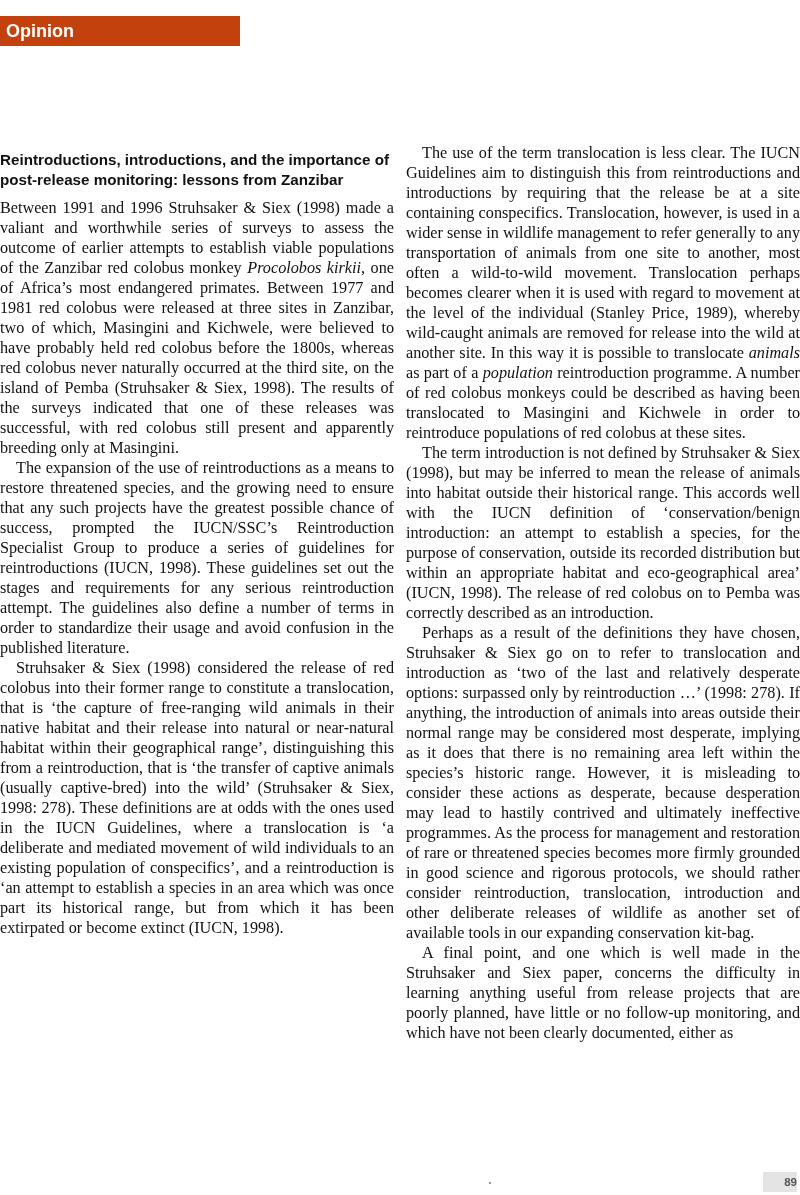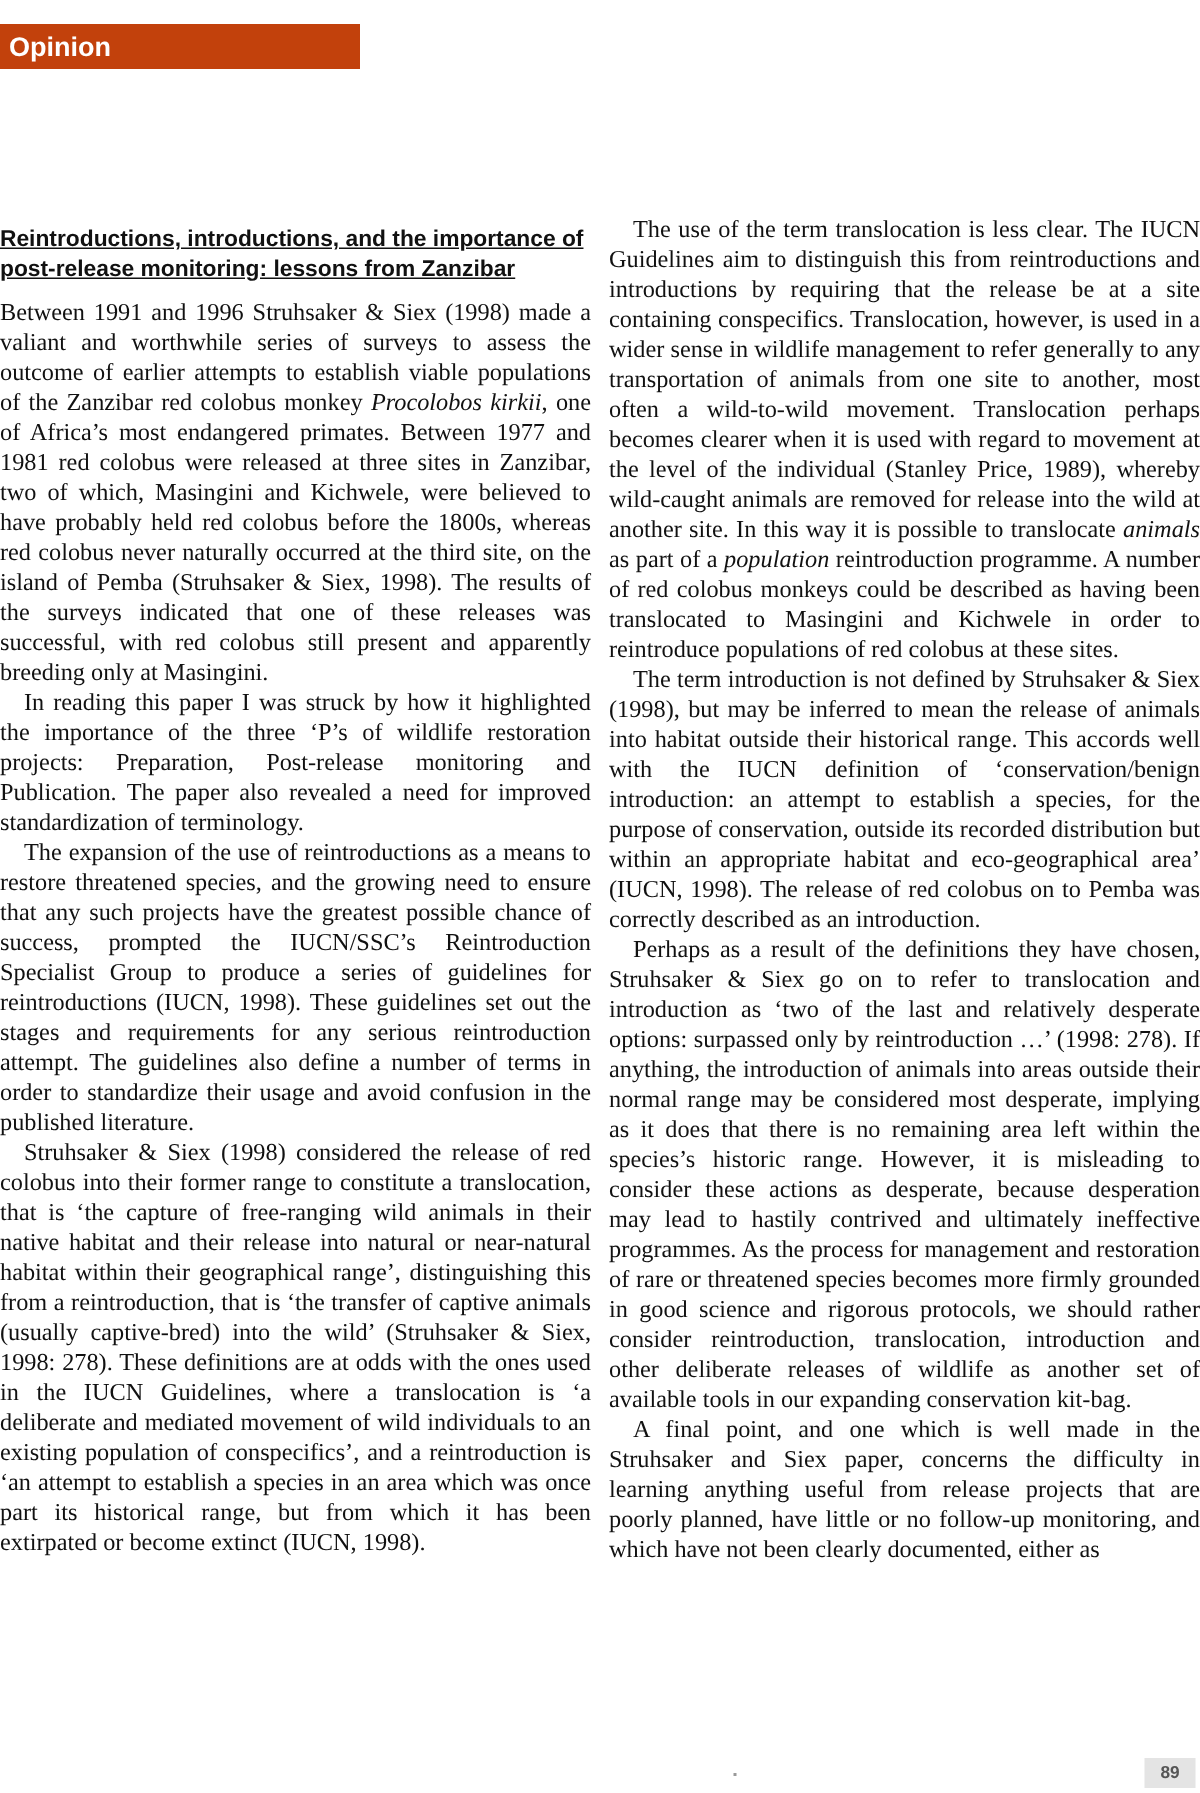--- a/index.html
+++ b/index.html
@@ -12,47 +12,46 @@
   }
   .col {
     position: absolute; top: 150px; width: 394px;
     font-family: "Liberation Serif", serif; font-size: 16.2px; line-height: 20px;
     text-align: justify; hyphens: manual;
   }
   .col-left { left: 0; }
   .col-right { left: 406px; top: 143px; }
   .title {
     font-family: "Liberation Sans", sans-serif; font-weight: bold; font-size: 15.2px;
-    line-height: 19.5px; margin: 0 0 9px 0; text-align: left; text-decoration: underline;
+    line-height: 19.5px; margin: 0 0 9px 0; text-align: left;
   }
   p { margin: 0; }
   p.indent { text-indent: 16px; }
   .footer-left {
     position: absolute; left: 0; top: 1218px;
     font-family: "Liberation Sans", sans-serif; font-size: 11.5px; color: #222;
   }
   .footer-left i { font-style: italic; }
   .footer-left b { font-weight: bold; }
   .page-number {
     position: absolute; left: 763px; top: 1172px; width: 34px; height: 20px;
     background: #e4e4e4; color: #555;
     font-family: "Liberation Sans", sans-serif; font-weight: bold; font-size: 11.5px;
-    line-height: 20px; text-align: center;
+    line-height: 20px; text-align: right;
   }
   .dot { position: absolute; left: 489px; top: 1182px; width: 2px; height: 2px; background: #999; }
 </style>
 </head>
 <body>
 
 <div class="section-bar">Opinion</div>
 
 <div class="col col-left">
   <h1 class="title">Reintroductions, introductions, and the importance of post-release monitoring: lessons from Zanzibar</h1>
   <p><span>Between 1991 and 1996 Struhsaker &amp; Siex (1998) made a valiant and worthwhile series of surveys to assess the outcome of earlier attempts to establish viable populations of the Zanzibar red colobus monkey </span><i>Procolobos kirkii</i><span>, one of Africa’s most endangered primates. Between 1977 and 1981 red colobus were released at three sites in Zanzibar, two of which, Masingini and Kichwele, were believed to have probably held red colobus before the 1800s, whereas red colobus never naturally occurred at the third site, on the island of Pemba (Struhsaker &amp; Siex, 1998). The results of the surveys indicated that one of these releases was successful, with red colobus still present and apparently breeding only at Masingini.</span></p>
-  <p class="indent">In reading this paper I was struck by how it highlighted the importance of the three ‘P’s of wildlife restoration projects: Preparation, Post-release monitoring and Publication. The paper also revealed a need for improved standardization of terminology.</p>
   <p class="indent">The expansion of the use of reintroductions as a means to restore threatened species, and the growing need to ensure that any such projects have the greatest possible chance of success, prompted the IUCN/SSC’s Reintroduction Specialist Group to produce a series of guidelines for reintroductions (IUCN, 1998). These guidelines set out the stages and requirements for any serious reintroduction attempt. The guidelines also define a number of terms in order to standardize their usage and avoid confusion in the published literature.</p>
   <p class="indent">Struhsaker &amp; Siex (1998) considered the release of red colobus into their former range to constitute a translocation, that is ‘the capture of free-ranging wild animals in their native habitat and their release into natural or near-natural habitat within their geographical range’, distinguishing this from a reintroduction, that is ‘the transfer of captive animals (usually captive-bred) into the wild’ (Struhsaker &amp; Siex, 1998: 278). These definitions are at odds with the ones used in the IUCN Guidelines, where a translocation is ‘a deliberate and mediated movement of wild individuals to an existing population of conspecifics’, and a reintroduction is ‘an attempt to establish a species in an area which was once part its historical range, but from which it has been extirpated or become extinct (IUCN, 1998).</p>
 </div>
 
 <div class="col col-right">
   <p class="indent"><span>The use of the term translocation is less clear. The IUCN Guidelines aim to distinguish this from reintroductions and introductions by requiring that the release be at a site containing conspecifics. Translocation, however, is used in a wider sense in wildlife management to refer generally to any transportation of animals from one site to another, most often a wild-to-wild movement. Translocation perhaps becomes clearer when it is used with regard to movement at the level of the individual (Stanley Price, 1989), whereby wild-caught animals are removed for release into the wild at another site. In this way it is possible to translocate </span><i>animals</i><span> as part of a </span><i>population</i><span> reintroduction programme. A number of red colobus monkeys could be described as having been translocated to Masingini and Kichwele in order to reintroduce populations of red colobus at these sites.</span></p>
   <p class="indent">The term introduction is not defined by Struhsaker &amp; Siex (1998), but may be inferred to mean the release of animals into habitat outside their historical range. This accords well with the IUCN definition of ‘conservation/benign introduction: an attempt to establish a species, for the purpose of conservation, outside its recorded distribution but within an appropriate habitat and eco-geographical area’ (IUCN, 1998). The release of red colobus on to Pemba was correctly described as an introduction.</p>
   <p class="indent">Perhaps as a result of the definitions they have chosen, Struhsaker &amp; Siex go on to refer to translocation and introduction as ‘two of the last and relatively desperate options: surpassed only by reintroduction …’ (1998: 278). If anything, the introduction of animals into areas outside their normal range may be considered most desperate, implying as it does that there is no remaining area left within the species’s historic range. However, it is misleading to consider these actions as desperate, because desperation may lead to hastily contrived and ultimately ineffective programmes. As the process for management and restoration of rare or threatened species becomes more firmly grounded in good science and rigorous protocols, we should rather consider reintroduction, translocation, introduction and other deliberate releases of wildlife as another set of available tools in our expanding conservation kit-bag.</p>
   <p class="indent">A final point, and one which is well made in the Struhsaker and Siex paper, concerns the difficulty in learning anything useful from release projects that are poorly planned, have little or no follow-up monitoring, and which have not been clearly documented, either as</p>
 </div>

